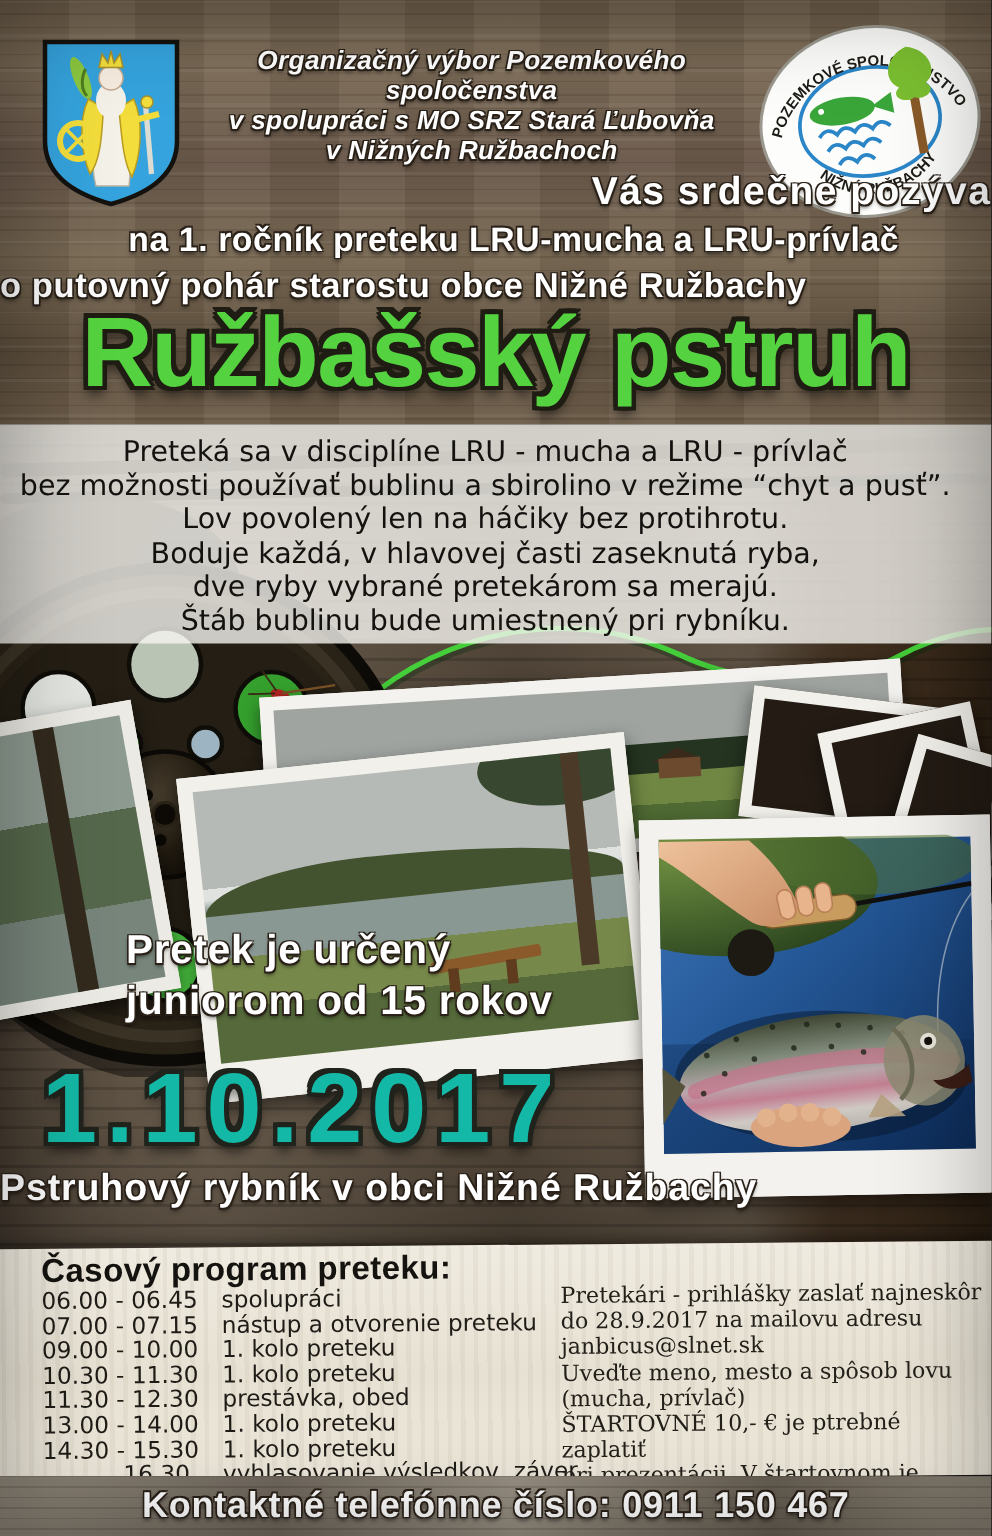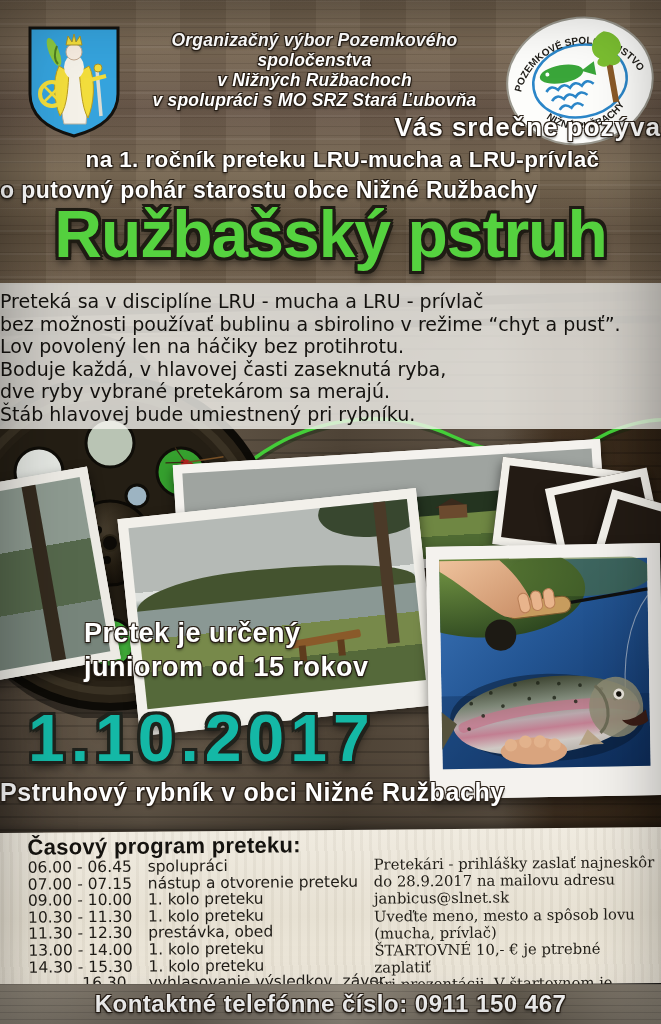--- a/index.html
+++ b/index.html
@@ -43,21 +43,21 @@
   .invite2{left:12px;width:661px;top:147px;z-index:8;text-align:center;font-size:22.5px;letter-spacing:.4px;}
   .invite3{left:0;width:661px;top:177px;z-index:8;text-align:left;font-size:23px;letter-spacing:.4px;}
   .big-title{left:0;width:661px;top:201px;z-index:8;text-align:center;
     font-size:66px;line-height:1;font-weight:bold;letter-spacing:-1px;color:#55d23f;
     text-shadow:-3px -3px 0 #1f1c14,3px -3px 0 #1f1c14,-3px 3px 0 #1f1c14,3px 3px 0 #1f1c14,
       0 -3px 0 #1f1c14,0 3px 0 #1f1c14,-3px 0 0 #1f1c14,3px 0 0 #1f1c14,0 6px 8px rgba(0,0,0,.55);}
 
   
   .rules-band{left:0;top:283px;width:661px;height:146px;z-index:5;
     background:rgba(246,245,240,.8);padding:7px 14px 0 0;box-sizing:border-box;
-    text-align:left;color:#14120f;font-family:"DejaVu Sans",sans-serif;
+    text-align:center;color:#14120f;font-family:"DejaVu Sans",sans-serif;
     font-size:19px;line-height:22.6px;}
 
   
   .photo{box-shadow:0 5px 12px rgba(0,0,0,.5);box-sizing:border-box;background:#f3f1ec;}
   .ph-left{left:-45px;top:478px;width:150px;height:195px;transform:rotate(-10deg);z-index:3;
     border:9px solid #eceae4;}
   .ph-left .scene{width:100%;height:100%;
     background:linear-gradient(180deg,#8d9a90 0 35%,#55684c 35% 70%,#77857b 70% 100%);}
   .ph-left .trunk{position:absolute;left:55%;top:0;width:14px;height:100%;background:#332a1e;}
   .ph-meadow{left:176px;top:452px;width:428px;height:118px;transform:rotate(-3.5deg);z-index:4;
@@ -198,21 +198,21 @@
       </g>
     </g>
   </svg>
 
   <div class="abs rules-band">
     <div>Preteká sa v disciplíne LRU - mucha a LRU - prívlač</div>
     <div>bez možnosti používať bublinu a sbirolino v režime “chyt a pusť”.</div>
     <div>Lov povolený len na háčiky bez protihrotu.</div>
     <div>Boduje každá, v hlavovej časti zaseknutá ryba,</div>
     <div>dve ryby vybrané pretekárom sa merajú.</div>
-    <div>Štáb hlavovej bude umiestnený pri rybníku.</div>
+    <div>Štáb bublinu bude umiestnený pri rybníku.</div>
   </div>
 
   <svg class="abs" style="left:24px;top:22px;z-index:8;" width="100" height="120" viewBox="0 0 100 120">
     <path d="M6,6 H94 V72 Q94 102 50 114 Q6 102 6 72 Z" fill="#35a3dd" stroke="#14120e" stroke-width="3"></path>
     <ellipse cx="30" cy="30" rx="5" ry="15" fill="#8cc83f" transform="rotate(-22 30 30)"></ellipse>
     <path d="M34,42 C30,38 30,30 33,24" fill="none" stroke="#4f7d1f" stroke-width="2"></path>
     <path d="M42,50 C38,70 36,88 40,102 L62,102 C64,86 62,66 58,50 Z" fill="#f4f1e8" stroke="#b8b2a2"></path>
     <path d="M35,44 C28,58 30,80 36,94 C44,84 44,62 45,50 Z" fill="#f2dd3c" stroke="#b99c20"></path>
     <path d="M65,44 C72,58 70,82 64,96 C57,84 57,62 55,50 Z" fill="#f2dd3c" stroke="#b99c20"></path>
     <ellipse cx="50" cy="45" rx="10" ry="12" fill="#f4f1e8"></ellipse>
@@ -250,22 +250,22 @@
       <path d="M50,90 q6,-7 12,0 q6,-7 12,0"></path>
     </g>
     <g>
       <rect x="104" y="52" width="6" height="40" fill="#8a5a28"></rect>
       <path d="M107,20 C92,24 88,40 98,46 C90,52 102,58 107,54 C112,58 124,52 116,46 C126,40 122,24 107,20 Z" fill="#7cc031"></path>
     </g>
   </svg>
 
   <div class="abs org-block wtext">
     <div>Organizačný výbor Pozemkového spoločenstva</div>
+    <div>v spolupráci s MO SRZ Stará Ľubovňa</div>
     <div>v Nižných Ružbachoch</div>
-    <div>v spolupráci s MO SRZ Stará Ľubovňa</div>
   </div>
   <div class="abs invite1 wtext">Vás srdečne pozýva</div>
   <div class="abs invite2 wtext">na 1. ročník preteku LRU-mucha a LRU-prívlač</div>
   <div class="abs invite3 wtext">o putovný pohár starostu obce Nižné Ružbachy</div>
   <div class="abs big-title">Ružbašský pstruh</div>
 
   <div class="abs photo ph-left">
     <div class="scene">
       <div class="trunk"></div>
     </div>

